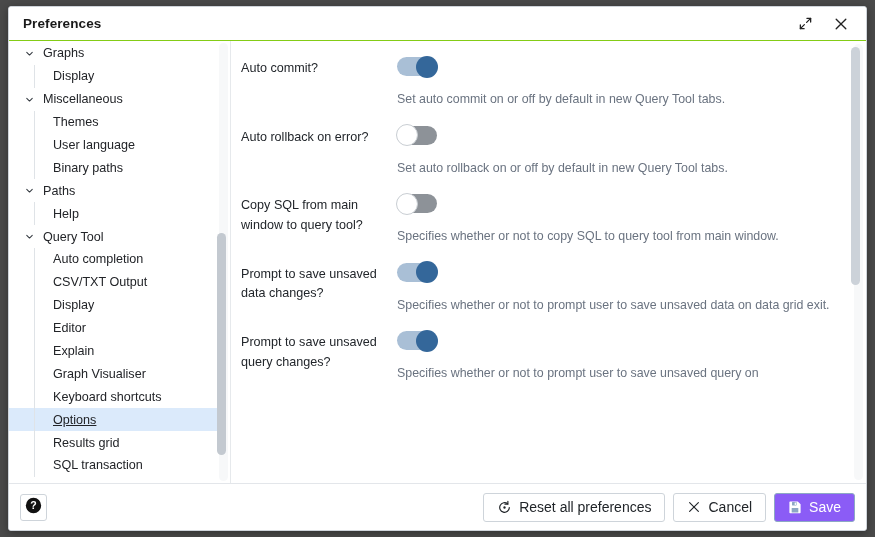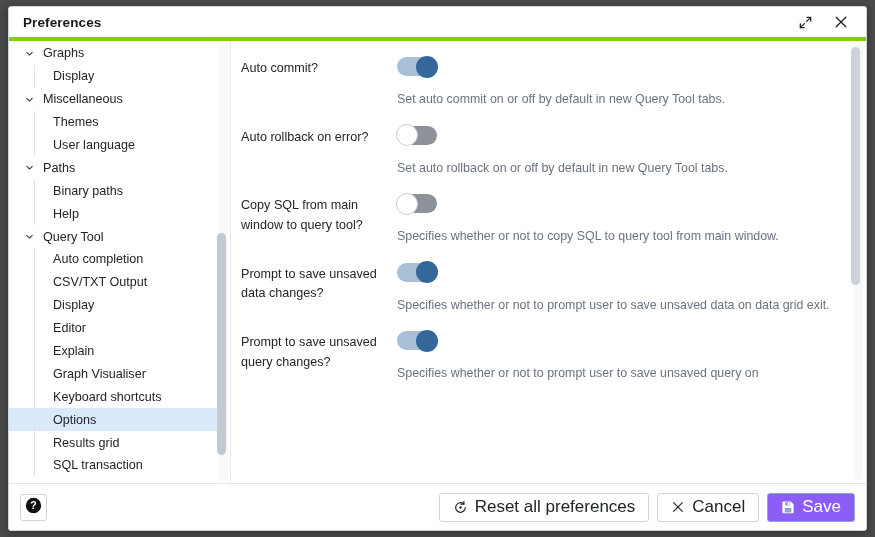--- a/index.html
+++ b/index.html
@@ -23,21 +23,21 @@
     display: flex;
     flex-direction: column;
     overflow: hidden;
   }
 
   
   #titlebar {
     height: 34px;
     flex: 0 0 34px;
     background: #ffffff;
-    border-bottom: 4px solid #84cc16;
+    border-bottom: 1px solid #84cc16;
     display: flex;
     align-items: center;
     padding: 0 10px 0 14px;
   }
   #title-text {
     font-size: 13.5px;
     font-weight: bold;
     color: #1a1a1a;
     letter-spacing: .1px;
   }
@@ -101,20 +101,21 @@
   .chev {
     width: 13px; height: 13px;
     margin-right: 7px;
     display: inline-flex;
     align-items: center; justify-content: center;
     flex: 0 0 13px;
     color: #343a40;
   }
   .tree-row.selected {
     background: #dbeafb;
+    text-decoration: underline;
   }
   .tree-row.selected::after {
     content: "";
     position: absolute;
     right: 0; top: 0; bottom: 0;
     width: 3px;
     background: #1c5d9e;
   }
 
   
@@ -231,21 +232,21 @@
     align-items: center;
     gap: 8px;
   }
   .fbtn {
     height: 29px;
     display: inline-flex;
     align-items: center;
     gap: 7px;
     padding: 0 13px;
     border-radius: 3px;
-    font-size: 17px;
+    font-size: 14px;
     cursor: pointer;
     border: 1px solid #ced4da;
     background: #ffffff;
     color: #212529;
     white-space: nowrap;
   }
   .fbtn.primary {
     background: #8b5cf6;
     border-color: #8da8c4;
     color: #ffffff;
@@ -299,30 +300,30 @@
               </svg>
             </span>
             <span>Miscellaneous</span>
           </div>
           <div class="tree-row child">
             <span>Themes</span>
           </div>
           <div class="tree-row child">
             <span>User language</span>
           </div>
+          <div class="tree-row child">
+            <span>Binary paths</span>
+          </div>
           <div class="tree-row group">
             <span class="chev">
               <svg width="11" height="11" viewBox="0 0 16 16" fill="none" stroke="#343a40" stroke-width="1.5" stroke-linecap="round" stroke-linejoin="round">
                 <path d="M4 6.2L8 10.2L12 6.2"></path>
               </svg>
             </span>
             <span>Paths</span>
-          </div>
-          <div class="tree-row child">
-            <span>Binary paths</span>
           </div>
           <div class="tree-row child">
             <span>Help</span>
           </div>
           <div class="tree-row group">
             <span class="chev">
               <svg width="11" height="11" viewBox="0 0 16 16" fill="none" stroke="#343a40" stroke-width="1.5" stroke-linecap="round" stroke-linejoin="round">
                 <path d="M4 6.2L8 10.2L12 6.2"></path>
               </svg>
             </span>

